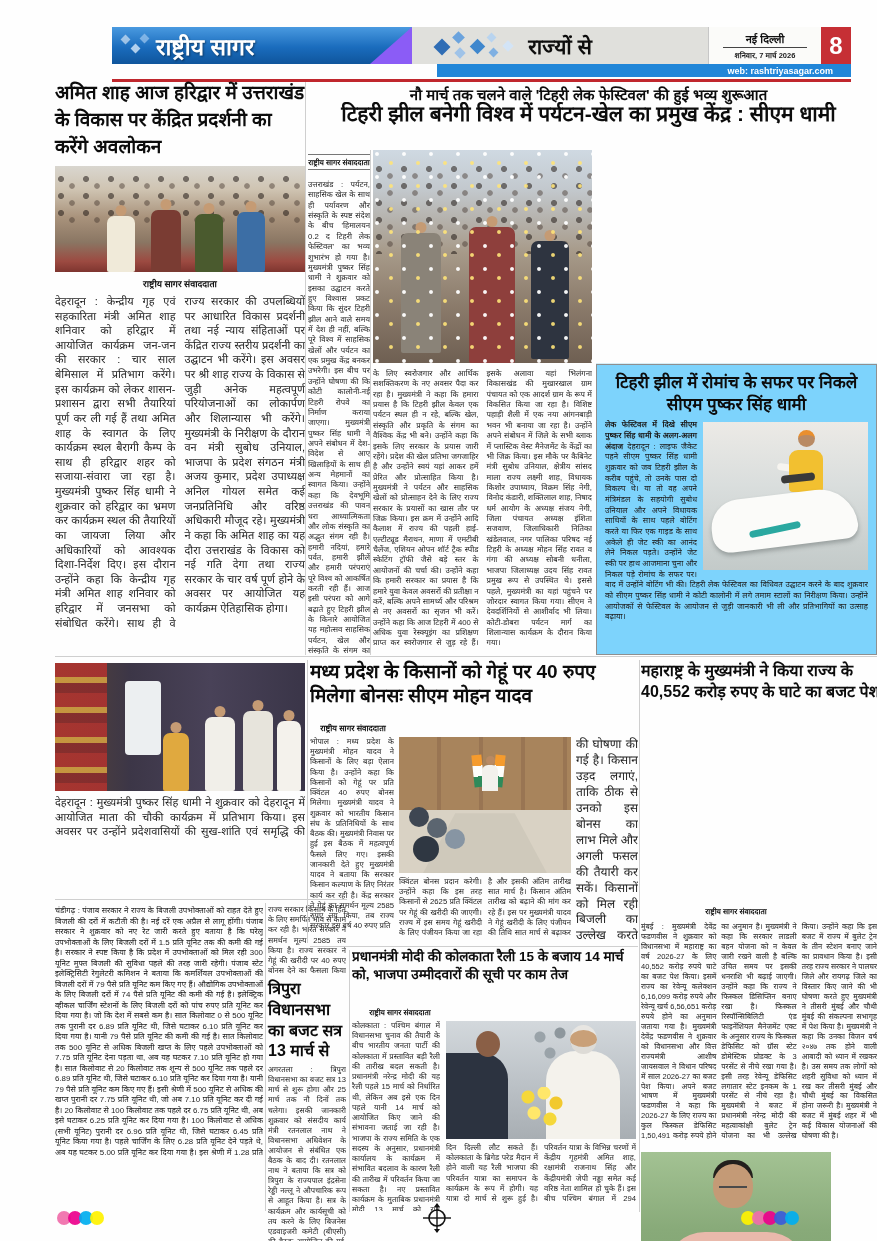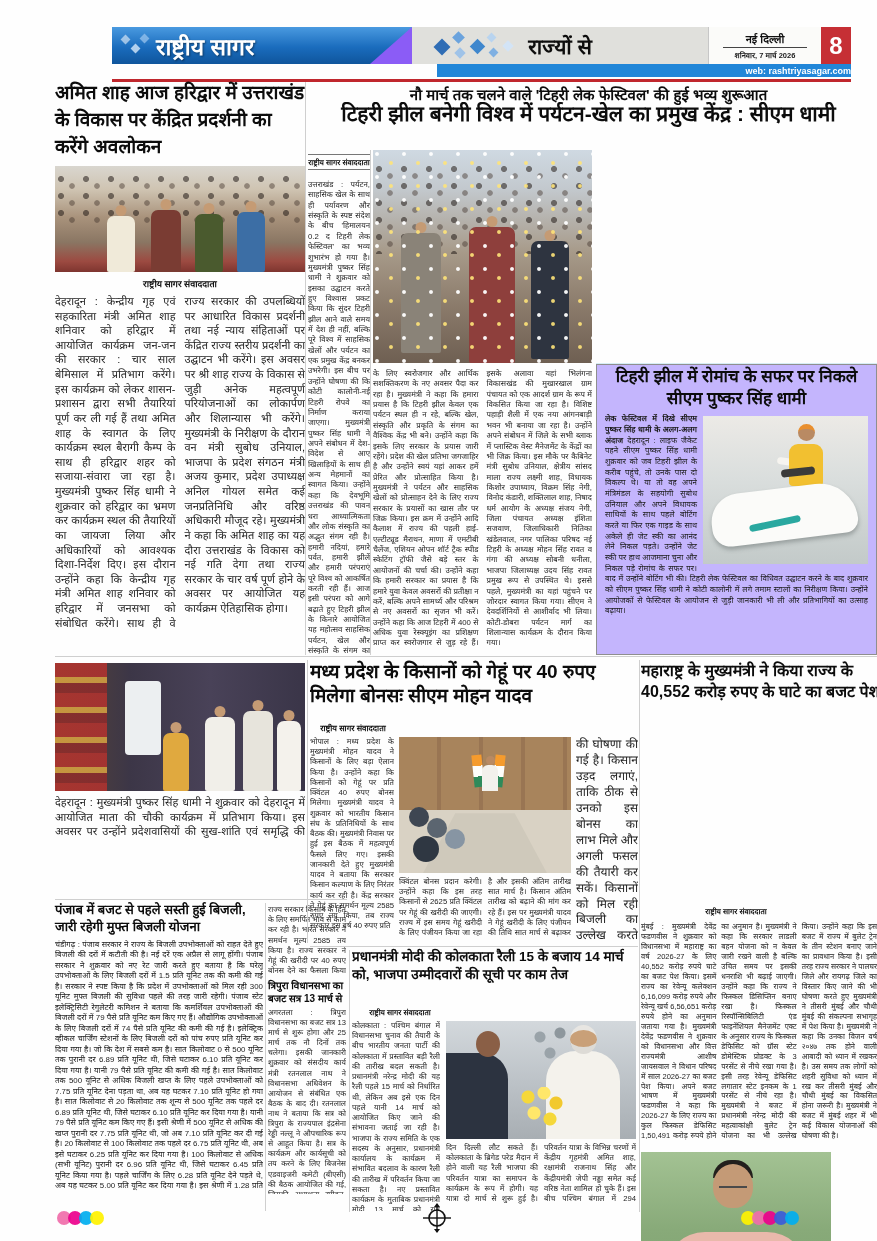--- a/index.html
+++ b/index.html
@@ -32,21 +32,21 @@
   .dm5{left:58px;top:5px;width:7px;height:7px;background:#b9d4ef;}
   .dm6{left:60px;top:20px;width:7px;height:7px;background:#7fb0e2;}
   .dm7{left:74px;top:13px;width:8px;height:8px;background:#d3e4f6;}
   .mh-section{font-size:21px;font-weight:800;color:#0d0d0d;}
   .mh-date{width:112px;background:#fbfbf9;display:flex;flex-direction:column;justify-content:center;text-align:center;border-left:1px solid #c7c7c7;}
   .mh-edition{font-size:11px;font-weight:800;color:#111;border-bottom:1px solid #444;margin:0 14px;padding-bottom:1px;}
   .mh-datetext{font-size:7.5px;font-weight:700;color:#222;padding-top:2px;}
   .mh-page{width:30px;background:#c62f35;color:#fff;display:flex;align-items:center;justify-content:center;font-size:24px;font-weight:800;}
   .mh-row2{display:flex;height:13px;}
   .mh-row2-spacer{width:44%;}
-  .mh-web{flex:1;background:#2186d8;color:#fff;font-size:9px;font-weight:700;display:flex;align-items:center;justify-content:flex-end;padding-right:0;}
+  .mh-web{flex:1;background:#2186d8;color:#fff;font-size:9px;font-weight:700;display:flex;align-items:center;justify-content:flex-end;padding-right:18px;}
   .mh-row3{height:3px;background:#c0272d;margin-top:2px;}
 
   
   .photo{position:relative;overflow:hidden;background:#d8d5cf;}
   .crowd-dots{position:absolute;inset:0;
     background-image:radial-gradient(circle at 6px 5px,rgba(36,28,24,.55) 0 2.6px,transparent 3.4px),
                      radial-gradient(circle at 17px 12px,rgba(66,52,44,.45) 0 2.4px,transparent 3.2px);
     background-size:25px 17px;}
   .fig{position:absolute;border-radius:7px 7px 2px 2px;}
   .fig::before{content:"";position:absolute;top:-11px;left:50%;transform:translateX(-50%);
@@ -129,21 +129,21 @@
                radial-gradient(circle at 24px 6px,#ffe76a 0 6px,transparent 7px),
                radial-gradient(circle at 36px 16px,#f2c92e 0 6px,transparent 7px),
                radial-gradient(circle at 14px 26px,#ffe76a 0 6px,transparent 7px),
                radial-gradient(circle at 30px 32px,#f5d83a 0 6px,transparent 7px);}
 
   
   .dc-header{position:relative;border-top:3px solid #1a6cbd;border-bottom:3px solid #c0272d;
     padding:3px 0 3px 14px;text-align:center;font-size:14px;font-weight:800;color:#0d0d0d;}
   .dc-square{position:absolute;left:0;top:0;bottom:0;width:11px;background:#1a6cbd;}
 
-  .box-story{border:1.5px solid #8f8f8f;padding:1px 8px;box-sizing:border-box;background:#c4b5fd;}
+  .box-story{border:1.5px solid #8f8f8f;padding:7px 8px;box-sizing:border-box;background:#7dd3fc;}
   .box-headline{font-size:17px;font-weight:800;line-height:1.3;color:#0c0c0c;}
   .jet-photo{float:right;width:165px;height:148px;margin:2px 0 3px 6px;}
   .box-body{font-size:7.9px;line-height:1.35;text-align:justify;color:#1d1d1d;height:226px;overflow:hidden;margin-top:4px;}
   .box-lead-in{font-weight:800;}
 
   
   .dot{width:14px;height:14px;border-radius:50%;margin-right:-3px;opacity:.92;display:inline-block;}
   .marks{display:flex;}
 </style>
 </head>
@@ -261,27 +261,26 @@
       <div class="ac-unit"></div>
       <div class="fig fig-yellow"></div>
       <div class="fig fig-white1"></div>
       <div class="fig fig-white2"></div>
       <div class="fig fig-white3"></div>
     </div>
     <div class="body-text" style="margin-top:4px;height:43px;">देहरादून : मुख्यमंत्री पुष्कर सिंह धामी ने शुक्रवार को देहरादून में आयोजित माता की चौकी कार्यक्रम में प्रतिभाग किया। इस अवसर पर उन्होंने प्रदेशवासियों की सुख-शांति एवं समृद्धि की कामना की। मुख्यमंत्री ने कहा कि इस प्रकार के धार्मिक एवं सांस्कृतिक आयोजन समाज में आस्था, एकता और सकारात्मक ऊर्जा का संचार करते हैं। कार्यक्रम में बड़ी संख्या में श्रद्धालु एवं गणमान्य लोग उपस्थित रहे।</div>
   </div>
 
   <div class="abs" style="left:55px;top:902px;width:208px;">
-    <div class="hl" style="font-size:13px;line-height:1.3;">पंजाब में बजट से पहले सस्ती हुई बिजली, जारी रहेगी मुफ्त बिजली योजना</div>
     <div class="body-text" style="margin-top:4px;height:252px;font-size:7.9px;">चंडीगढ़ : पंजाब सरकार ने राज्य के बिजली उपभोक्ताओं को राहत देते हुए बिजली की दरों में कटौती की है। नई दरें एक अप्रैल से लागू होंगी। पंजाब सरकार ने शुक्रवार को नए रेट जारी करते हुए बताया है कि घरेलू उपभोक्ताओं के लिए बिजली दरों में 1.5 प्रति यूनिट तक की कमी की गई है। सरकार ने स्पष्ट किया है कि प्रदेश में उपभोक्ताओं को मिल रही 300 यूनिट मुफ्त बिजली की सुविधा पहले की तरह जारी रहेगी। पंजाब स्टेट इलेक्ट्रिसिटी रेगुलेटरी कमिशन ने बताया कि कमर्शियल उपभोक्ताओं की बिजली दरों में 79 पैसे प्रति यूनिट कम किए गए हैं। औद्योगिक उपभोक्ताओं के लिए बिजली दरों में 74 पैसे प्रति यूनिट की कमी की गई है। इलेक्ट्रिक व्हीकल चार्जिंग स्टेशनों के लिए बिजली दरों को पांच रुपए प्रति यूनिट कर दिया गया है। जो कि देश में सबसे कम है। सात किलोवाट 0 से 500 यूनिट तक पुरानी दर 6.89 प्रति यूनिट थी, जिसे घटाकर 6.10 प्रति यूनिट कर दिया गया है। यानी 79 पैसे प्रति यूनिट की कमी की गई है। सात किलोवाट तक 500 यूनिट से अधिक बिजली खप्त के लिए पहले उपभोक्ताओं को 7.75 प्रति यूनिट देना पड़ता था, अब यह घटकर 7.10 प्रति यूनिट हो गया है। सात किलोवाट से 20 किलोवाट तक शून्य से 500 यूनिट तक पहले दर 6.89 प्रति यूनिट थी, जिसे घटाकर 6.10 प्रति यूनिट कर दिया गया है। यानी 79 पैसे प्रति यूनिट कम किए गए हैं। इसी श्रेणी में 500 यूनिट से अधिक की खप्त पुरानी दर 7.75 प्रति यूनिट थी, जो अब 7.10 प्रति यूनिट कर दी गई है। 20 किलोवाट से 100 किलोवाट तक पहले दर 6.75 प्रति यूनिट थी, अब इसे घटाकर 6.25 प्रति यूनिट कर दिया गया है। 100 किलोवाट से अधिक (सभी यूनिट) पुरानी दर 6.96 प्रति यूनिट थी, जिसे घटाकर 6.45 प्रति यूनिट किया गया है। पहले चार्जिंग के लिए 6.28 प्रति यूनिट देने पड़ते थे, अब यह घटकर 5.00 प्रति यूनिट कर दिया गया है। इस श्रेणी में 1.28 प्रति यूनिट की सबसे बड़ी कटौती की गई है।</div>
   </div>
 
   <div class="abs body-text" style="left:268px;top:905px;width:78px;height:70px;font-size:7.7px;">राज्य सरकार किसान के हित के लिए समर्पित भाव से काम कर रही है। भारत सरकार ने समर्थन मूल्य 2585 तय किया है। राज्य सरकार ने गेहूं की खरीदी पर 40 रुपए बोनस देने का फैसला किया है।</div>
   <div class="abs" style="left:268px;top:979px;width:78px;">
-    <div class="hl" style="font-size:10px;line-height:1.3;">त्रिपुरा विधानसभा का बजट सत्र 13 मार्च से</div>
+    <div class="hl" style="font-size:16px;line-height:1.3;">त्रिपुरा विधानसभा का बजट सत्र 13 मार्च से</div>
     <div class="body-text" style="margin-top:3px;height:186px;font-size:7.6px;">अगरतला : त्रिपुरा विधानसभा का बजट सत्र 13 मार्च से शुरू होगा और 25 मार्च तक नौ दिनों तक चलेगा। इसकी जानकारी शुक्रवार को संसदीय कार्य मंत्री रतनलाल नाथ ने विधानसभा अधिवेशन के आयोजन से संबंधित एक बैठक के बाद दी। रतनलाल नाथ ने बताया कि सत्र को त्रिपुरा के राज्यपाल इंद्रसेना रेड्डी नल्लू ने औपचारिक रूप से आहूत किया है। सत्र के कार्यक्रम और कार्यसूची को तय करने के लिए बिजनेस एडवाइजरी कमेटी (बीएसी) की बैठक आयोजित की गई, जिसकी अध्यक्षता स्पीकर-इन-चार्ज रामप्रसाद पाल ने की। बैठक में मंत्री एवं विधायक सुशांत चौधरी, अनिमेष देबबर्मा, धीरेंद्र देबबर्मा, जितेंद्र चौधरी, मुख्य सचेतक कल्याण शाहा राय, रामपद जमातिया और बिरजित सिन्हा समेत कई सदस्य मौजूद थे। सत्र के पहले दिन राज्यपाल सदन को संबोधित करेंगे। इसके बाद पूर्व विधायक बंधु सेन को श्रद्धांजलि दी जाएगी।</div>
   </div>
 
   <div class="abs" style="left:310px;top:660px;width:328px;">
     <div class="hl" style="font-size:19px;line-height:1.25;height:56px;overflow:hidden;">मध्य प्रदेश के किसानों को गेहूं पर 40 रुपए मिलेगा बोनसः सीएम मोहन यादव</div>
     <div class="byline" style="width:86px;margin-top:6px;">राष्ट्रीय सागर संवाददाता</div>
     <div style="display:flex;gap:5px;margin-top:4px;">
       <div class="body-text" style="width:84px;height:204px;font-size:7.7px;">भोपाल : मध्य प्रदेश के मुख्यमंत्री मोहन यादव ने किसानों के लिए बड़ा ऐलान किया है। उन्होंने कहा कि किसानों को गेहूं पर प्रति क्विंटल 40 रुपए बोनस मिलेगा। मुख्यमंत्री यादव ने शुक्रवार को भारतीय किसान संघ के प्रतिनिधियों के साथ बैठक की। मुख्यमंत्री निवास पर हुई इस बैठक में महत्वपूर्ण फैसले लिए गए। इसकी जानकारी देते हुए मुख्यमंत्री यादव ने बताया कि सरकार किसान कल्याण के लिए निरंतर कार्य कर रही है। केंद्र सरकार ने गेहूं का समर्थन मूल्य 2585 रुपए तय किया, तब राज्य सरकार इस वर्ष 40 रुपए प्रति</div>
       <div style="width:172px;">
         <div class="photo" style="height:136px;">

